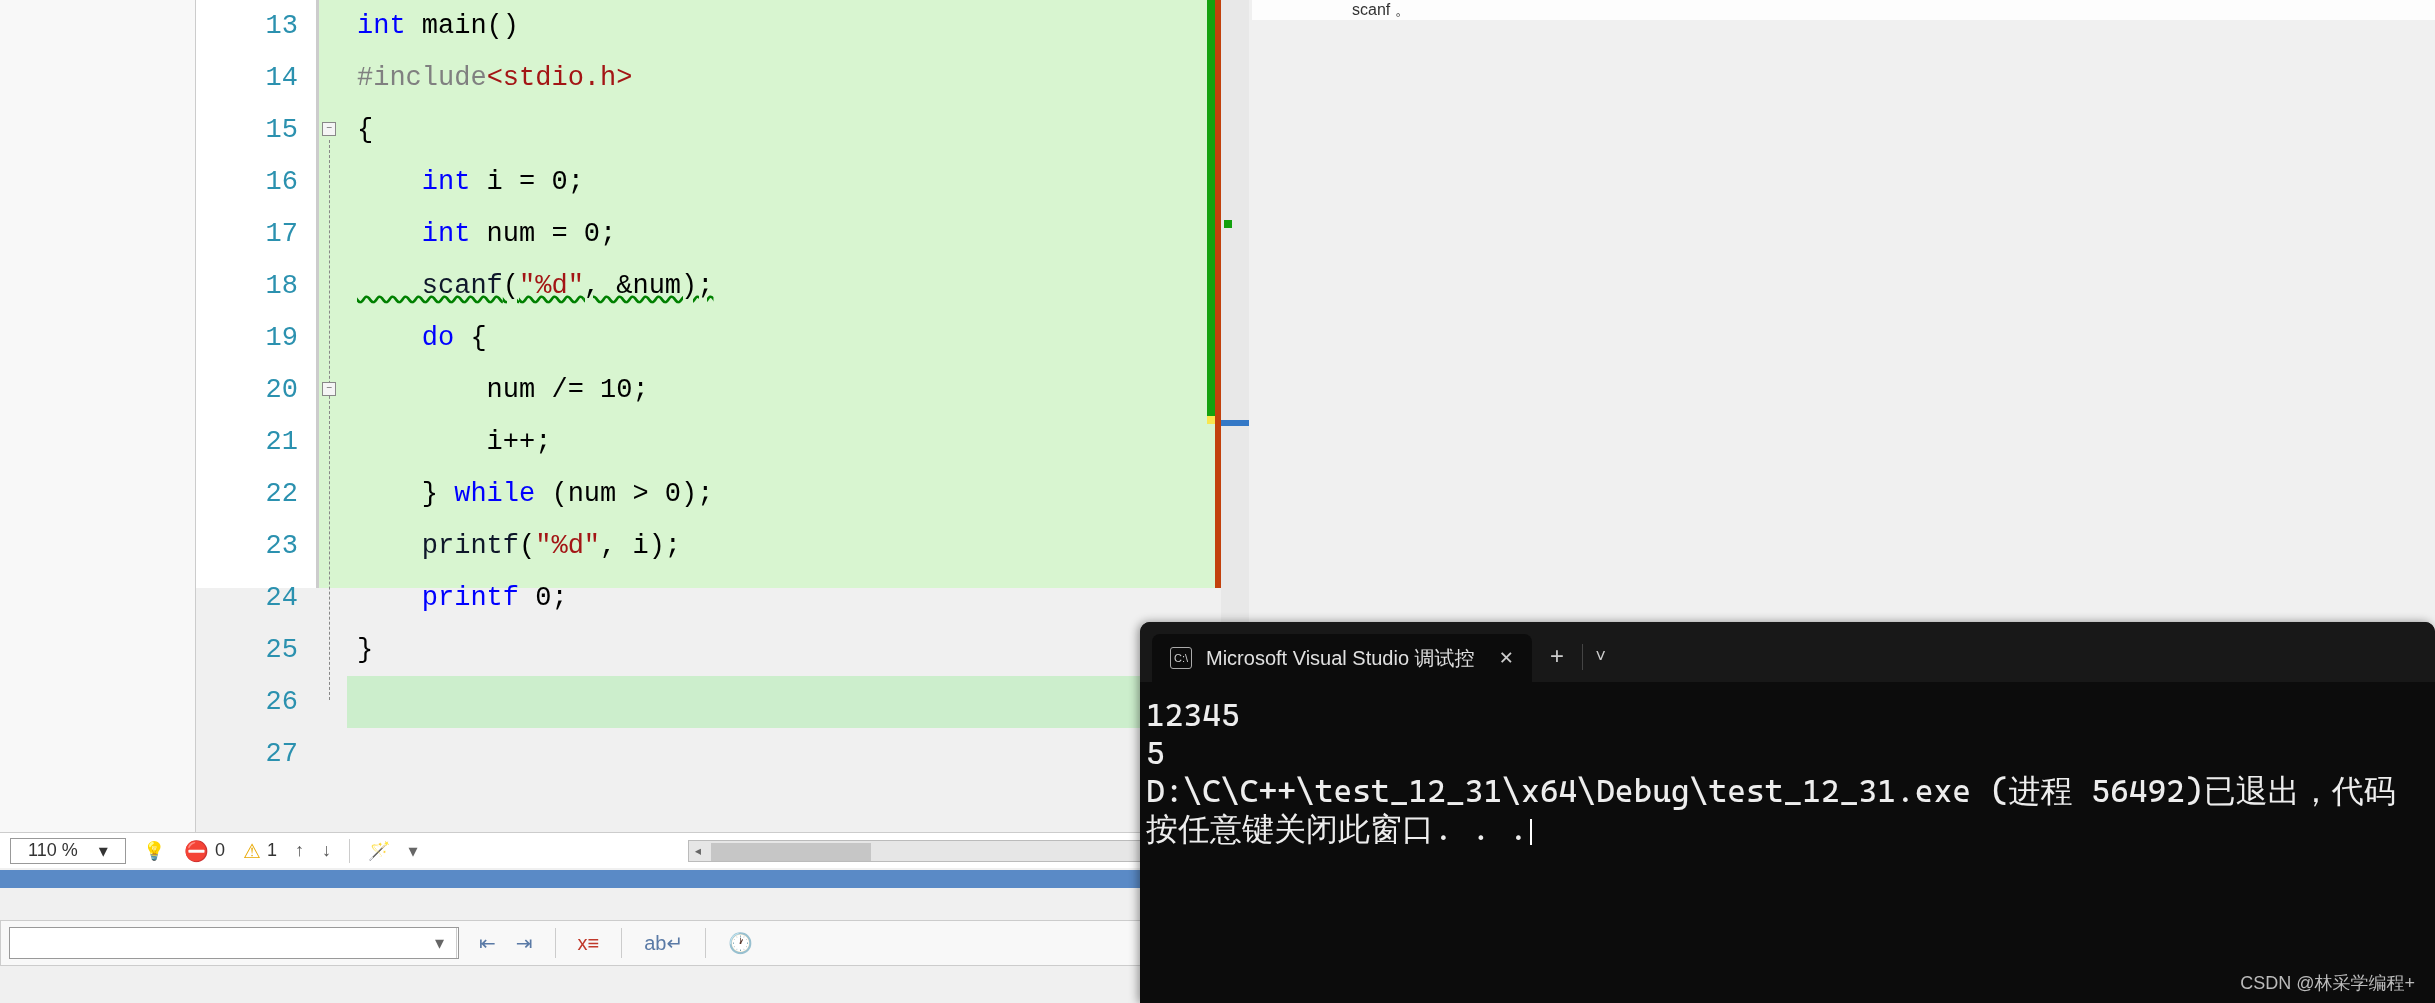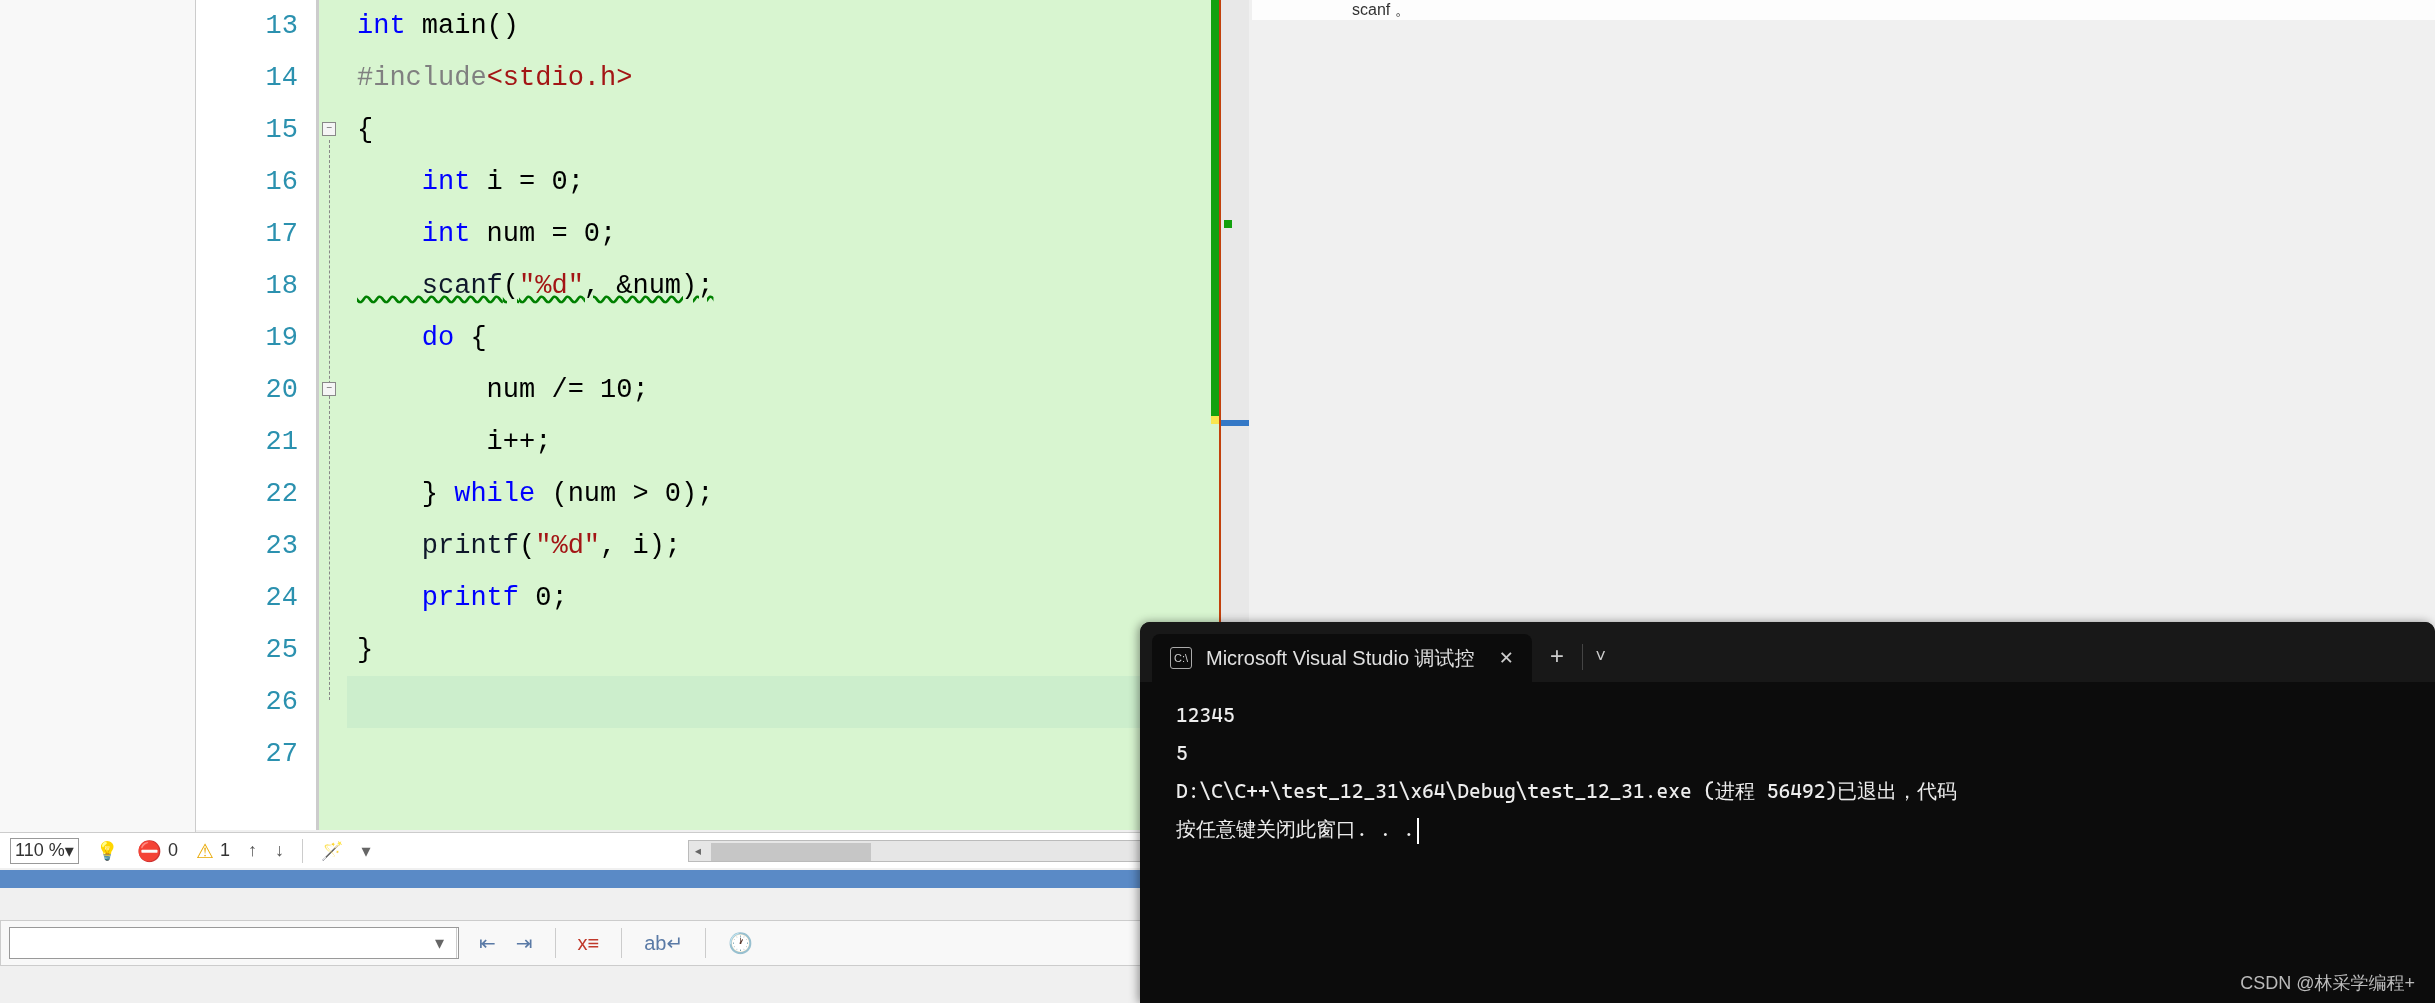--- a/index.html
+++ b/index.html
@@ -14,24 +14,24 @@
   .left-pane {
     position: absolute;
     left: 0; top: 0;
     width: 196px; height: 850px;
     background: #f8f8f8;
     border-right: 1px solid #ccc;
   }
   .editor-container {
     position: absolute;
     left: 196px; top: 0;
-    width: 1025px; height: 830px;
-    background: #fff;
-    display: flex;
-    border-right: 2px solid #c2410c;
+    width: 1025px; height: 588px;
+    background: #fff;
+    display: flex;
+    border-right: 6px solid #c2410c;
   }
   .gutter {
     width: 120px;
     background: #fff;
     text-align: right;
     padding-right: 18px;
     font-size: 27px;
     color: #2b91af;
     user-select: none;
   }
@@ -120,24 +120,24 @@
     display: flex;
     align-items: center;
     font-family: "Segoe UI", sans-serif;
     font-size: 18px;
     color: #333;
     padding: 0 10px;
     gap: 18px;
   }
   .zoom-box {
     border: 1px solid #999;
-    padding: 1px 4px;
-    display: flex;
-    align-items: center;
-    gap: 0;
+    padding: 1px 17px;
+    display: flex;
+    align-items: center;
+    gap: 21px;
   }
   .err-icon { color: #d02a2a; font-size: 20px; }
   .warn-icon { color: #e8a700; font-size: 20px; }
   .arrow { color: #555; font-size: 18px; }
   .wand { color: #666; font-size: 18px; }
   .hscroll {
     position: absolute;
     left: 688px; top: 840px;
     width: 530px; height: 22px;
     background: #e6e6e6;
@@ -214,24 +214,24 @@
     color: #ccc;
   }
   .tab-close { color: #ccc; font-size: 18px; margin-left: 10px; }
   .tab-new {
     color: #ccc; font-size: 24px;
     padding: 0 18px;
     margin-top: 10px;
   }
   .tab-chevron { color: #ccc; font-size: 18px; margin-top: 10px; padding: 0 12px; }
   .console-body {
-    padding: 14px 36px;
+    padding: 14px 6px;
     color: #ededed;
     font-family: Consolas, "Cascadia Mono", monospace;
-    font-size: 20px;
+    font-size: 32px;
     line-height: 38px;
     white-space: pre;
   }
   .cursor {
     display: inline-block;
     width: 2px; height: 26px;
     background: #fff;
     vertical-align: middle;
     margin-left: 2px;
   }

